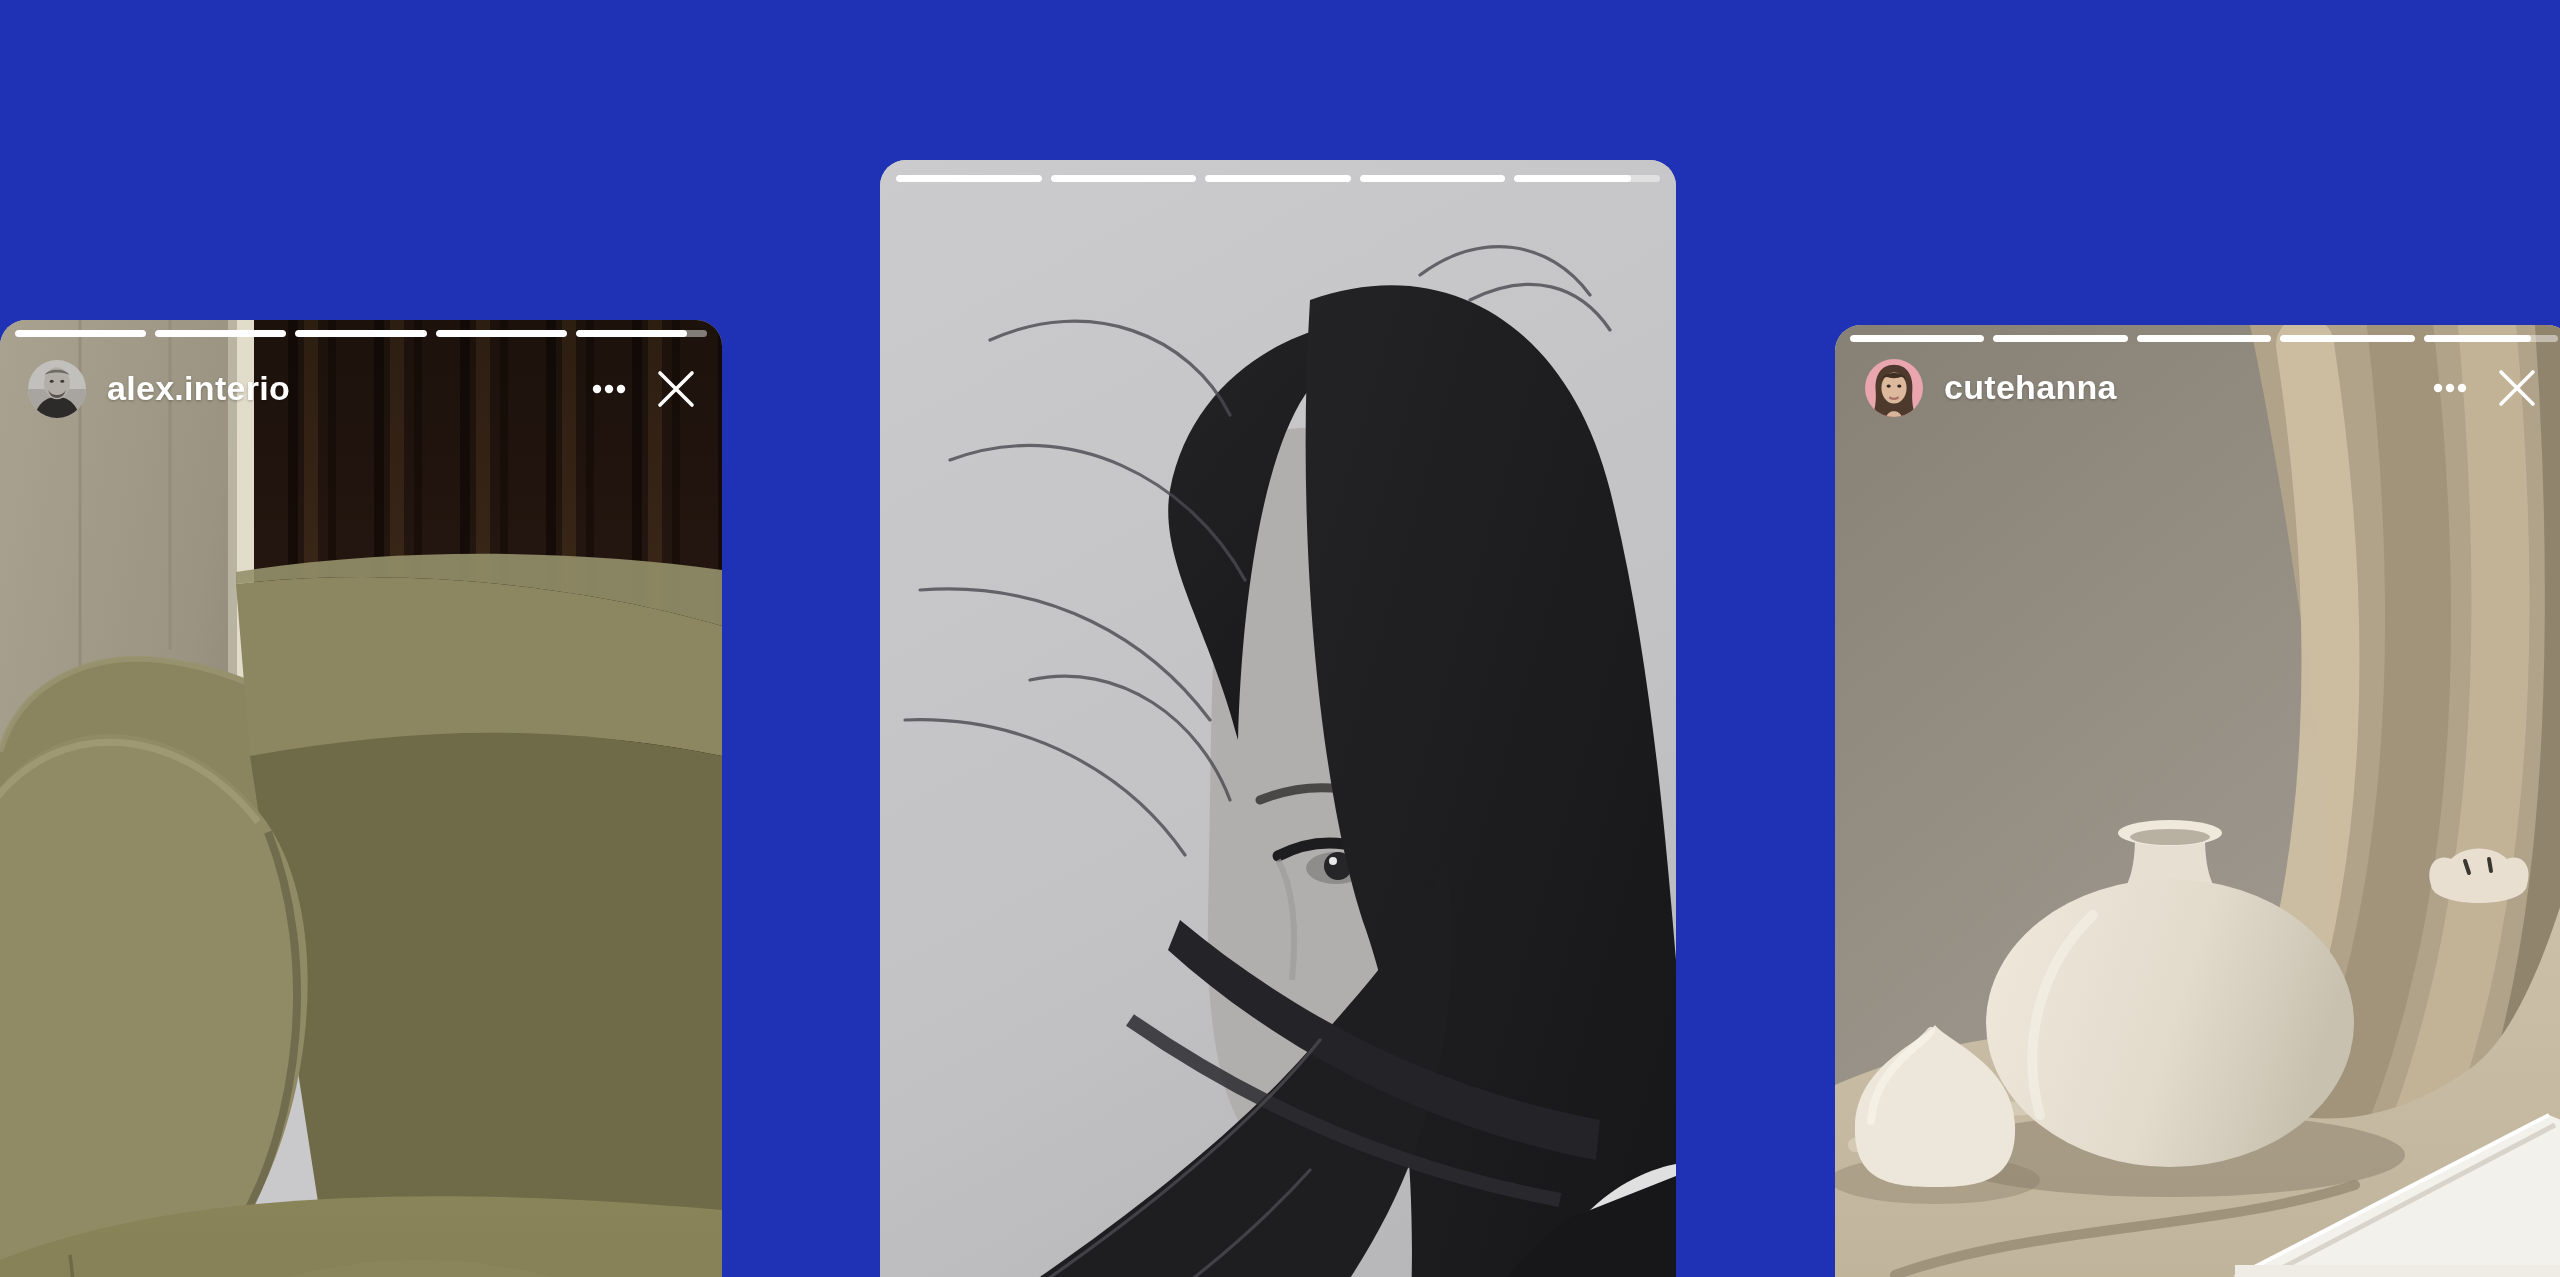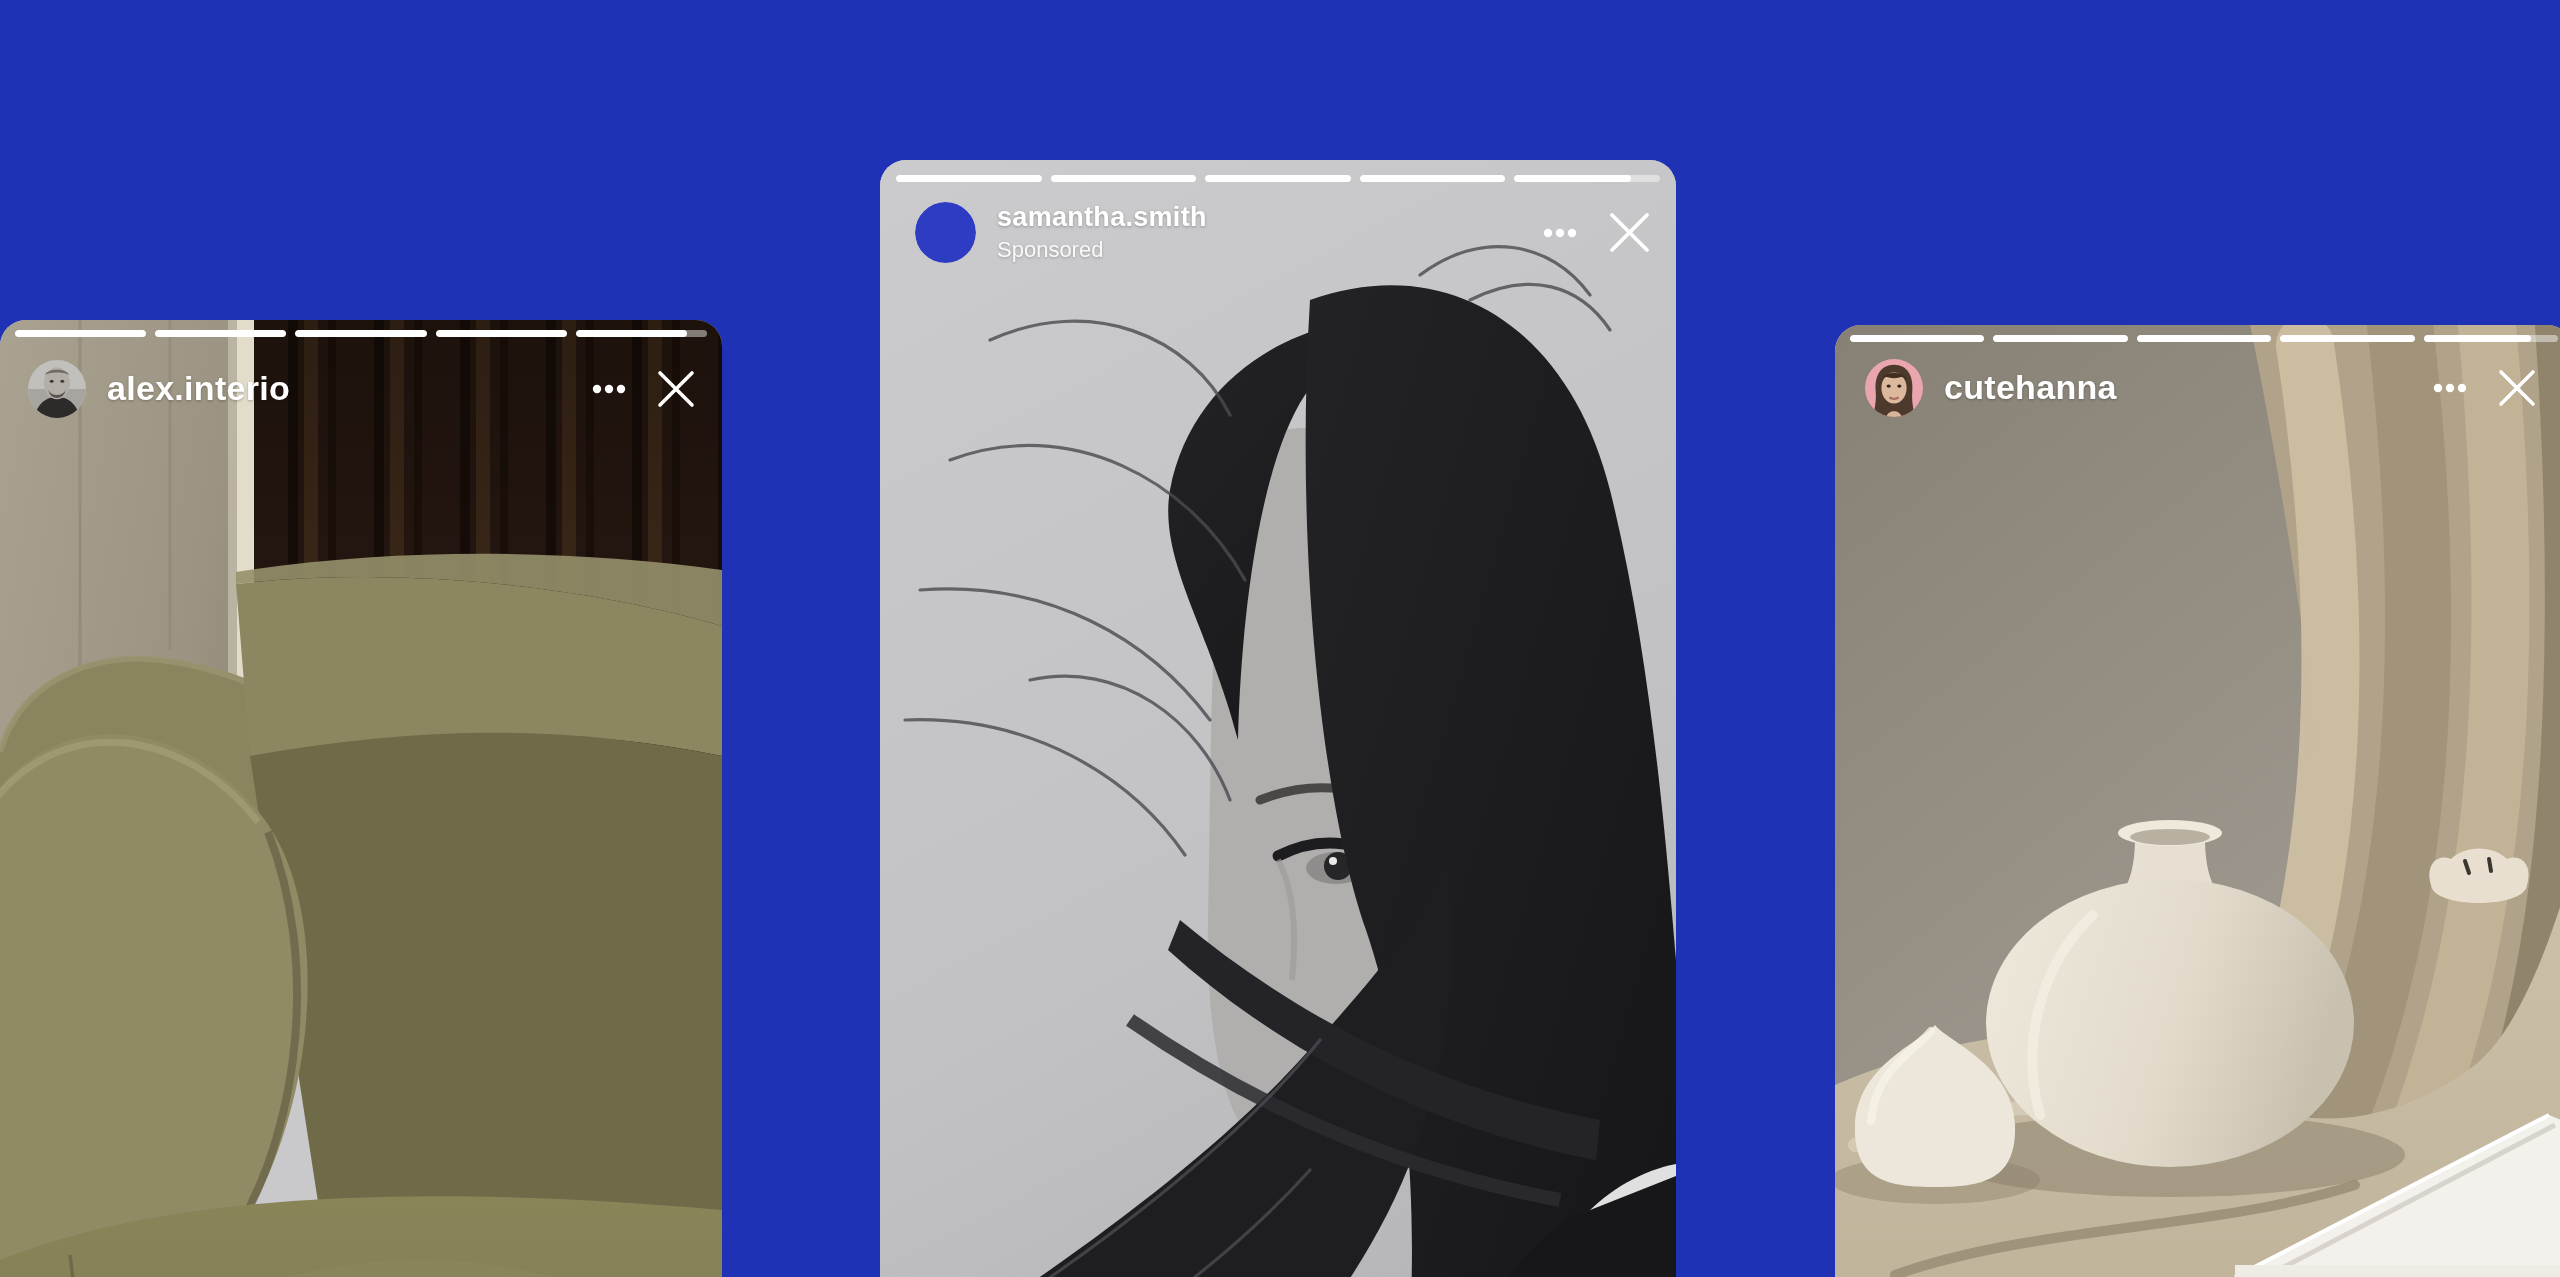--- a/index.html
+++ b/index.html
@@ -252,42 +252,20 @@
         <div class="seg-fill" style="background: rgb(255, 255, 255); width: 100%;"></div>
       </div>
       <div class="seg" style="background: rgba(255, 255, 255, 0.45);">
         <div class="seg-fill" style="background: rgb(255, 255, 255); width: 100%;"></div>
       </div>
       <div class="seg" style="background: rgba(255, 255, 255, 0.45);">
         <div class="seg-fill" style="background: rgb(255, 255, 255); width: 80%;"></div>
       </div>
     </div>
 
-  <div class="header-row">
-    <div class="avatar">
-      <div class="avatar-solid" id="blue-avatar" style="background: rgb(46, 60, 196);"></div>
-    </div>
-    <div class="name-block">
-      <span class="username">samantha.smith</span>
-      <span class="subtitle">Sponsored</span>
-    </div>
-    <div class="spacer"></div>
-    <button class="icon-btn more-btn" aria-label="More options">
-      <svg width="34" height="10" viewBox="0 0 34 10">
-        <circle cx="5" cy="5" r="4.2" fill="#fff"></circle>
-          <circle cx="17" cy="5" r="4.2" fill="#fff"></circle>
-          <circle cx="29" cy="5" r="4.2" fill="#fff"></circle>
-      </svg>
-    </button>
-    <button class="icon-btn close-btn" aria-label="Close story">
-      <svg width="45" height="45" viewBox="0 0 45 45">
-        <path d="M5,5 L40,40 M40,5 L5,40" stroke="#fff" stroke-width="3.8" stroke-linecap="round"></path>
-      </svg>
-    </button>
-  </div>
 </section>
 
 <section class="story-card" id="card-right">
   <div class="artwork">
     <svg viewBox="0 0 738 1310" preserveAspectRatio="none">
       <defs>
         <linearGradient id="wallR" x1="0" y1="0" x2="0.45" y2="1">
           <stop offset="0" stop-color="#878175"></stop>
           <stop offset="0.55" stop-color="#9a948a"></stop>
           <stop offset="1" stop-color="#aca69c"></stop>

